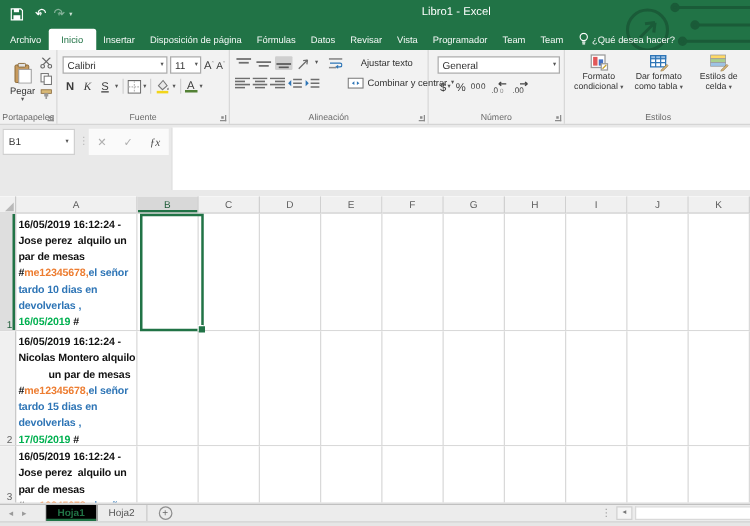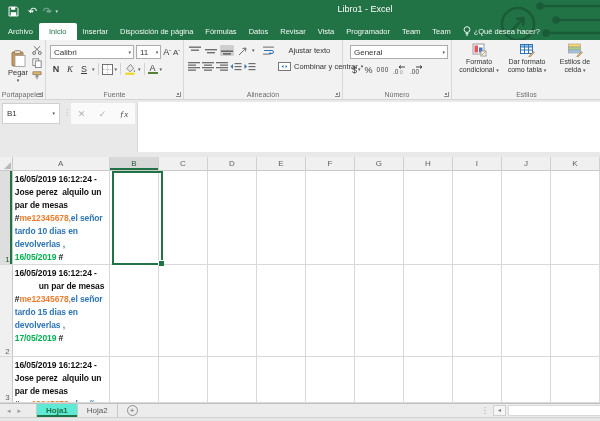--- a/index.html
+++ b/index.html
@@ -75,21 +75,21 @@
   .cellA { width:99px; border-right:1px solid #d9d9d9; padding:2px 0 0 2px; overflow:hidden; }
   .cell { width:50px; border-right:1px solid #d9d9d9; }
   .cline { font-size:8.5px; line-height:13px; white-space:pre; font-weight:600; letter-spacing:-.1px; }
   #selection { position:absolute; left:112px; top:0; width:51px; height:94px; border:2px solid #217346; pointer-events:none; }
   #fill-handle { position:absolute; right:-3px; bottom:-3px; width:5px; height:5px; background:#217346; box-shadow:-1px -1px 0 #fff; }
 
   
   #sheetbar { position:absolute; left:0; top:403px; width:600px; height:14px; background:#ececec; border-top:1px solid #c0c0c0; display:flex; align-items:stretch; }
   #sheet-nav { width:36px; display:flex; align-items:center; gap:7px; padding-left:7px; color:#9a9a9a; font-size:7px; }
   .sheet-tab { padding:0 9px; font-size:8px; display:flex; align-items:center; border-right:1px solid #c9c9c9; color:#555; background:transparent; }
-  .sheet-tab.active { background:#5eead4; color:#217346; font-weight:700; box-shadow:inset 0 -2px 0 #217346; border-left:1px solid #c9c9c9; }
+  .sheet-tab.active { background:#000000; color:#217346; font-weight:700; box-shadow:inset 0 -2px 0 #217346; border-left:1px solid #c9c9c9; }
   #add-sheet { width:11px; height:11px; border:1px solid #8f8f8f; border-radius:50%; color:#666; font-size:8px; line-height:9px; text-align:center; margin:1px 0 0 9px; }
   #hscroll { position:absolute; right:0; top:404px; height:13px; display:flex; align-items:center; }
   #scroll-splitter { color:#9a9a9a; font-size:8px; margin-right:4px; }
   #scroll-left-btn { width:13px; height:11px; background:#f5f5f5; border:1px solid #d0d0d0; color:#777; font-size:6px; text-align:center; line-height:9px; }
   #scroll-track { width:92px; height:11px; background:#fff; border:1px solid #d9d9d9; border-right:none; margin-left:2px; }
   #bottom-strip { position:absolute; left:0; top:417px; width:600px; height:4px; background:#e6e6e6; border-top:1px solid #d2d2d2; }
 
   svg { display:block; }
 </style>
 </head>
@@ -431,20 +431,21 @@
           <div class="cell"></div>
           <div class="cell"></div>
           <div class="cell"></div>
         </div>
         <div class="grid-row" style="height: 92px;">
           <div class="row-h">
             <b>2</b>
           </div>
           <div class="cellA">
             <div class="cline"><span style="color: rgb(17, 17, 17);">16/05/2019 16:12:24 -</span></div>
+            <div class="cline"><span style="color: rgb(17, 17, 17);">Nicolas Montero alquilo</span></div>
             <div class="cline"><span style="color: rgb(17, 17, 17); padding-left: 24px;">un par de mesas</span></div>
             <div class="cline"><span style="color: rgb(17, 17, 17);">#</span><span style="color: rgb(237, 125, 49);">me12345678,</span><span style="color: rgb(46, 117, 182);">el señor</span></div>
             <div class="cline"><span style="color: rgb(46, 117, 182);">tardo 15 dias en</span></div>
             <div class="cline"><span style="color: rgb(46, 117, 182);">devolverlas ,</span></div>
             <div class="cline"><span style="color: rgb(0, 176, 80);">17/05/2019</span><span style="color: rgb(17, 17, 17);"> #</span></div>
           </div>
           <div class="cell"></div>
           <div class="cell"></div>
           <div class="cell"></div>
           <div class="cell"></div>

